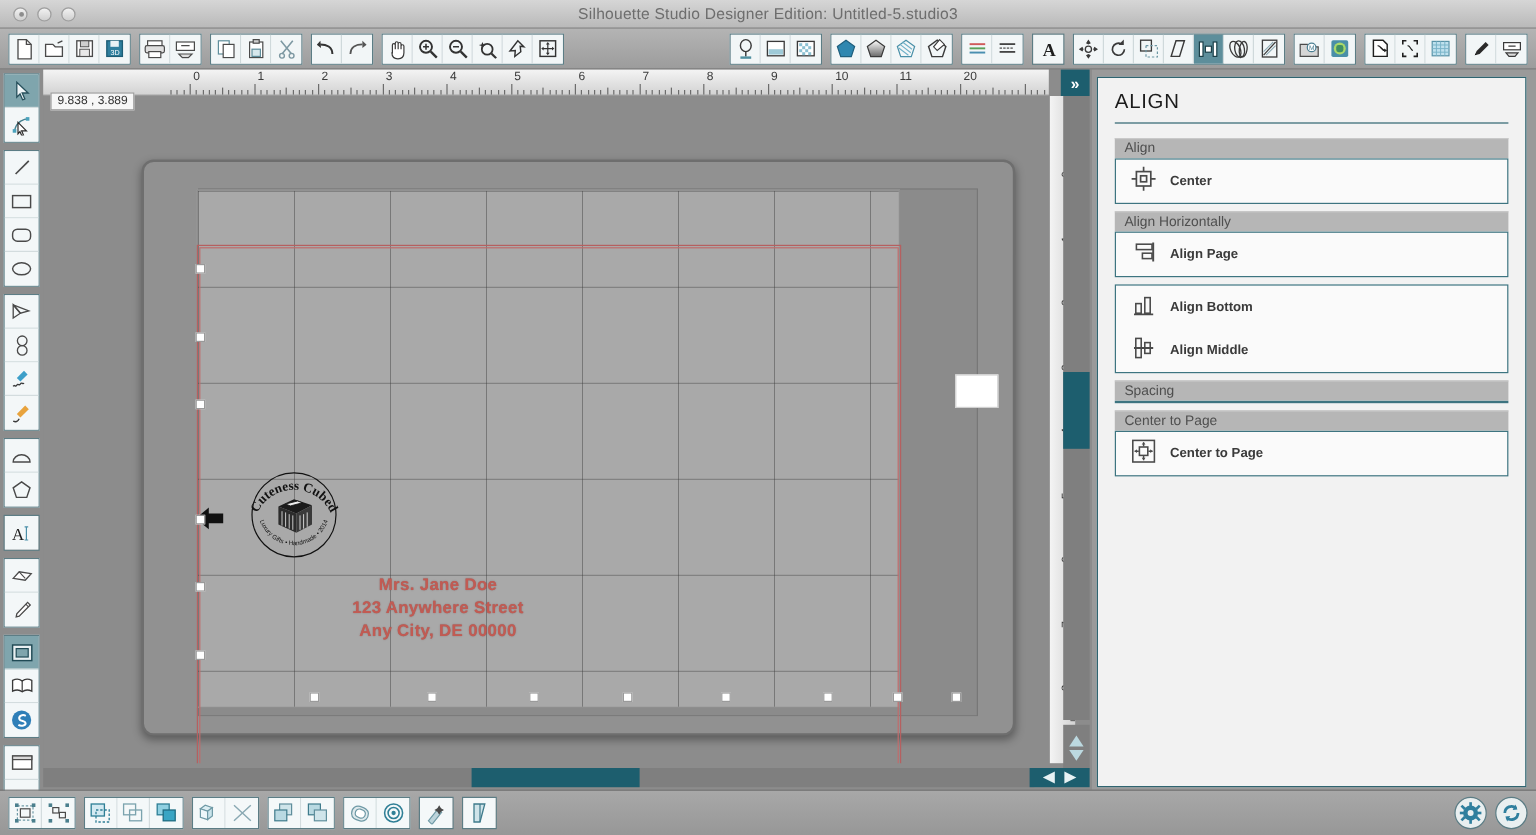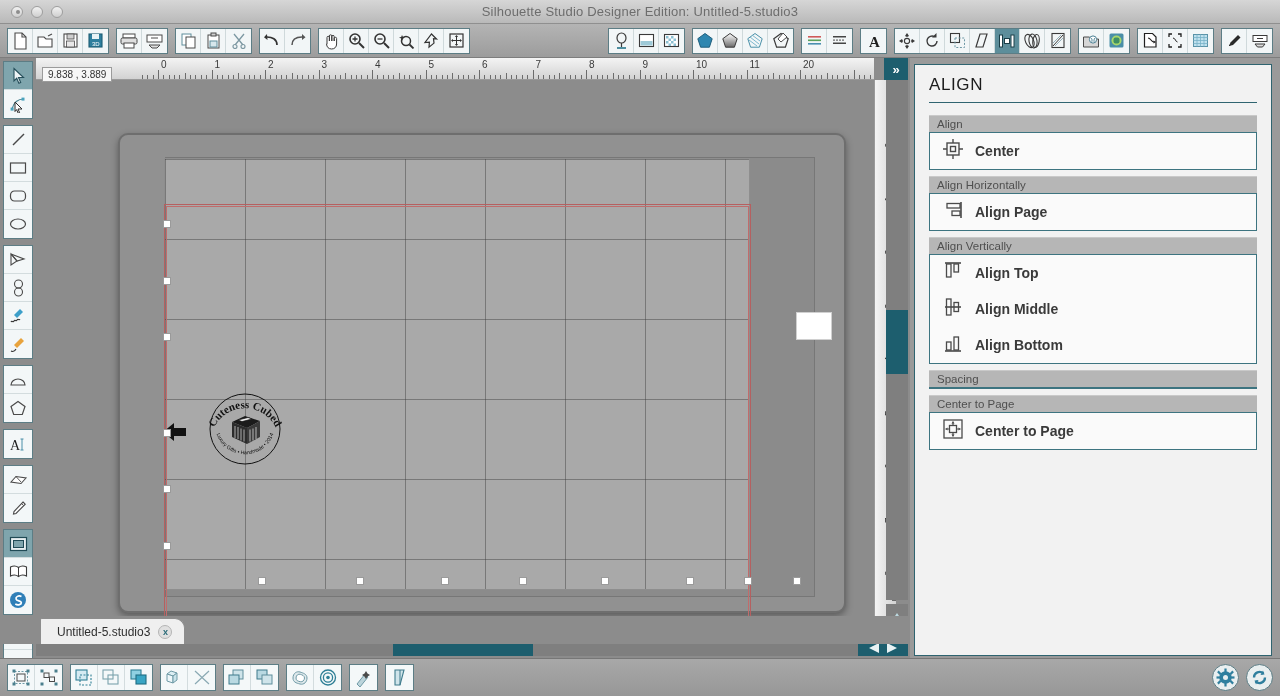--- a/index.html
+++ b/index.html
@@ -75,21 +75,21 @@
     position:absolute; left:0; top:0; width:838px; height:22px;
     background:linear-gradient(#f4f4f4,#d2d2d2);
     border-bottom:1px solid #9a9a9a; overflow:hidden;
   }
   .ruler-v{
     position:absolute; left:838px; top:22px; width:22px; height:556px;
     background:linear-gradient(90deg,#f4f4f4,#d2d2d2);
     border-left:1px solid #9a9a9a; overflow:hidden;
   }
   .coordbox{
-    position:absolute; left:6px; top:9px; z-index:6;
+    position:absolute; left:6px; top:19px; z-index:6;
     background:#f7f7f7; border:1px solid #9b9b9b;
     font-size:10px; padding:1px 5px; color:#333; white-space:nowrap;
   }
   .rtick{ position:absolute; bottom:0; width:1px; background:#6c6c6c; }
   .rnum{ position:absolute; top:1px; font-size:10px; color:#3a3a3a; }
   .vtick{ position:absolute; right:0; height:1px; background:#6c6c6c; }
   .vnum{ position:absolute; right:6px; font-size:10px; color:#3a3a3a;
          transform:rotate(-90deg); transform-origin:right center; }
 
   .expand-btn{
@@ -225,21 +225,21 @@
   }
   .sec-head{
     background:#b6b6b6; color:#4f4f4f; font-size:11.5px;
     padding:2px 8px; border-top:1px solid #c9c9c9;
   }
   .align-row{
     display:flex; align-items:center; gap:11px;
     height:36px; padding:0 12px; cursor:pointer;
     border-bottom:none;
   }
-  .align-row .lbl{ font-size:14px; font-weight:bold; color:#3a3a3a; }
+  .align-row .lbl{ font-size:11px; font-weight:bold; color:#3a3a3a; }
   .sec-wrap{ border:1px solid #3d7480; margin:0 0 0 0; background:#fafafa; }
   .group-gap{ height:6px; }
 </style>
 </head>
 <body>
 
 <div id="app">
 
   <div class="titlebar">
     <div class="traffic">
@@ -1020,20 +1020,25 @@
               <path d="M33 38v12M36 39v12M39 40.5v12M42 41.5v12"></path>
             </g>
             <g stroke="#d8d8d8" stroke-width=".8">
               <path d="M48 41.5v12M51 40.5v12M54 39v12"></path>
             </g>
             <path d="M36 32 L46 29.5 L50 31 L40 33.6 Z" fill="#efefef" stroke="#111" stroke-width=".7"></path>
           </g>
         </svg>
       </div>
 
+      <div class="addr">
+        <div>Mrs. Jane Doe</div>
+        <div>123 Anywhere Street</div>
+        <div>Any City, DE 00000</div>
+      </div>
 
       <div class="leftarrow">
         <svg width="28" height="28">
             <path d="M2 14L13 5v5h12v8H13v5z" fill="#111"></path>
           </svg>
       </div>
 
       <div class="handle" style="left:127px;top:140px;"></div>
       <div class="handle" style="left:127px;top:197px;"></div>
       <div class="handle" style="left:127px;top:253px;"></div>
@@ -1069,26 +1074,20 @@
   </div>
   <div class="harrows">
     <svg width="13" height="12">
         <path d="M1 6l10-5v10z" fill="#e8f2f4"></path>
       </svg>
     <svg width="13" height="12">
         <path d="M12 6L2 1v10z" fill="#e8f2f4"></path>
       </svg>
   </div>
 
-  <div class="tabbar">
-    <div class="doctab">
-      <span>Untitled-5.studio3</span>
-      <span class="tabclose">x</span>
-    </div>
-  </div>
 
   <div class="panel">
     <div class="panel-inner">
       <div class="panel-title">ALIGN</div>
 
       <div class="sec-head">Align</div>
       <div class="sec-wrap">
         <div class="align-row">
           <span>
             <svg width="22" height="22">
@@ -1110,51 +1109,40 @@
                 <path d="M19 3v16" stroke="#4a4a4a" stroke-width="1.6"></path>
                 <rect x="5" y="4.5" width="13" height="4.5" fill="none" stroke="#4a4a4a" stroke-width="1.3"></rect>
                 <rect x="10" y="12" width="8" height="4.5" fill="none" stroke="#4a4a4a" stroke-width="1.3"></rect>
               </svg>
           </span>
           <span class="lbl">Align Page</span>
         </div>
       </div>
       <div class="group-gap"></div>
 
-      <div class="sec-head">Align Vertically</div>
       <div class="sec-wrap">
         <div class="align-row">
           <span>
             <svg width="22" height="22">
-                <path d="M3 3h16" stroke="#4a4a4a" stroke-width="1.6"></path>
-                <rect x="4.5" y="4" width="4.5" height="13" fill="none" stroke="#4a4a4a" stroke-width="1.3"></rect>
-                <rect x="12" y="4" width="4.5" height="8" fill="none" stroke="#4a4a4a" stroke-width="1.3"></rect>
+                <path d="M3 19h16" stroke="#4a4a4a" stroke-width="1.6"></path>
+                <rect x="4.5" y="10" width="4.5" height="8" fill="none" stroke="#4a4a4a" stroke-width="1.3"></rect>
+                <rect x="12" y="5" width="4.5" height="13" fill="none" stroke="#4a4a4a" stroke-width="1.3"></rect>
               </svg>
           </span>
-          <span class="lbl">Align Top</span>
+          <span class="lbl">Align Bottom</span>
         </div>
         <div class="align-row">
           <span>
             <svg width="22" height="22">
                 <path d="M3 11h16" stroke="#4a4a4a" stroke-width="1.6"></path>
                 <rect x="4.5" y="3" width="4.5" height="16" fill="none" stroke="#4a4a4a" stroke-width="1.3"></rect>
                 <rect x="12" y="6.5" width="4.5" height="9" fill="none" stroke="#4a4a4a" stroke-width="1.3"></rect>
               </svg>
           </span>
           <span class="lbl">Align Middle</span>
-        </div>
-        <div class="align-row">
-          <span>
-            <svg width="22" height="22">
-                <path d="M3 19h16" stroke="#4a4a4a" stroke-width="1.6"></path>
-                <rect x="4.5" y="10" width="4.5" height="8" fill="none" stroke="#4a4a4a" stroke-width="1.3"></rect>
-                <rect x="12" y="5" width="4.5" height="13" fill="none" stroke="#4a4a4a" stroke-width="1.3"></rect>
-              </svg>
-          </span>
-          <span class="lbl">Align Bottom</span>
         </div>
       </div>
       <div class="group-gap"></div>
 
       <div class="sec-head">Spacing</div>
       <div class="sec-wrap">
       </div>
       <div class="group-gap"></div>
 
       <div class="sec-head">Center to Page</div>

